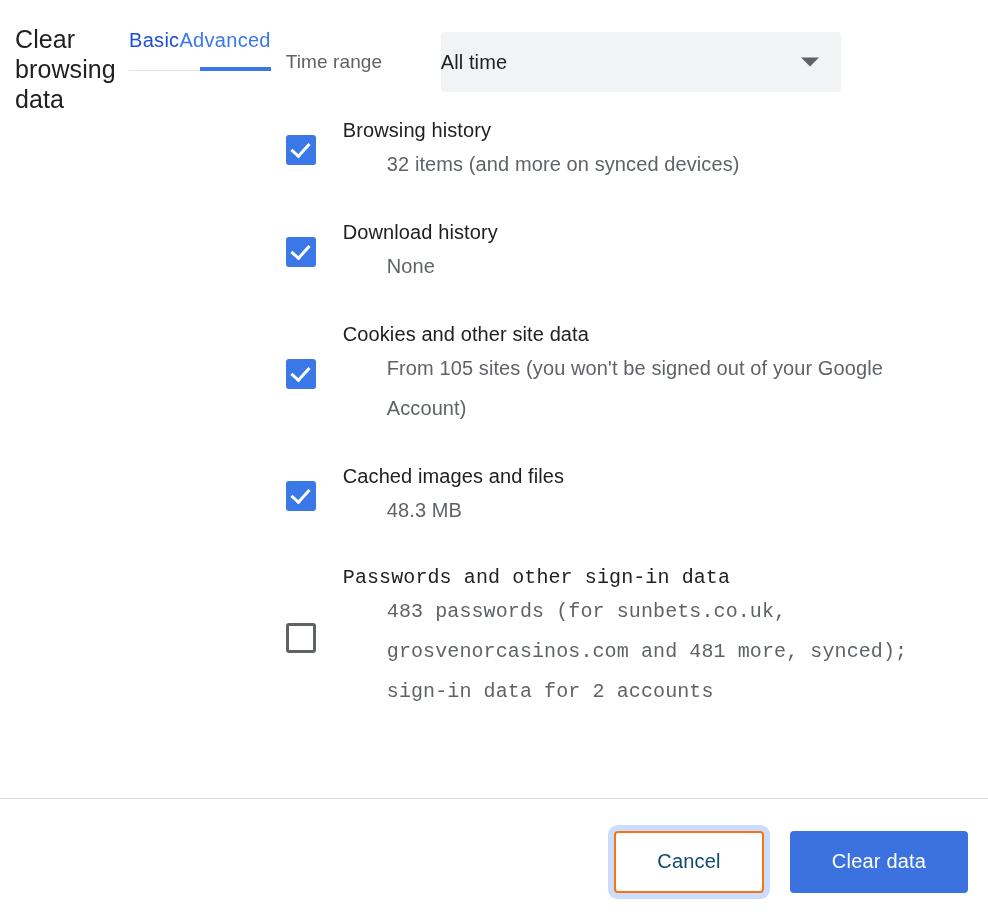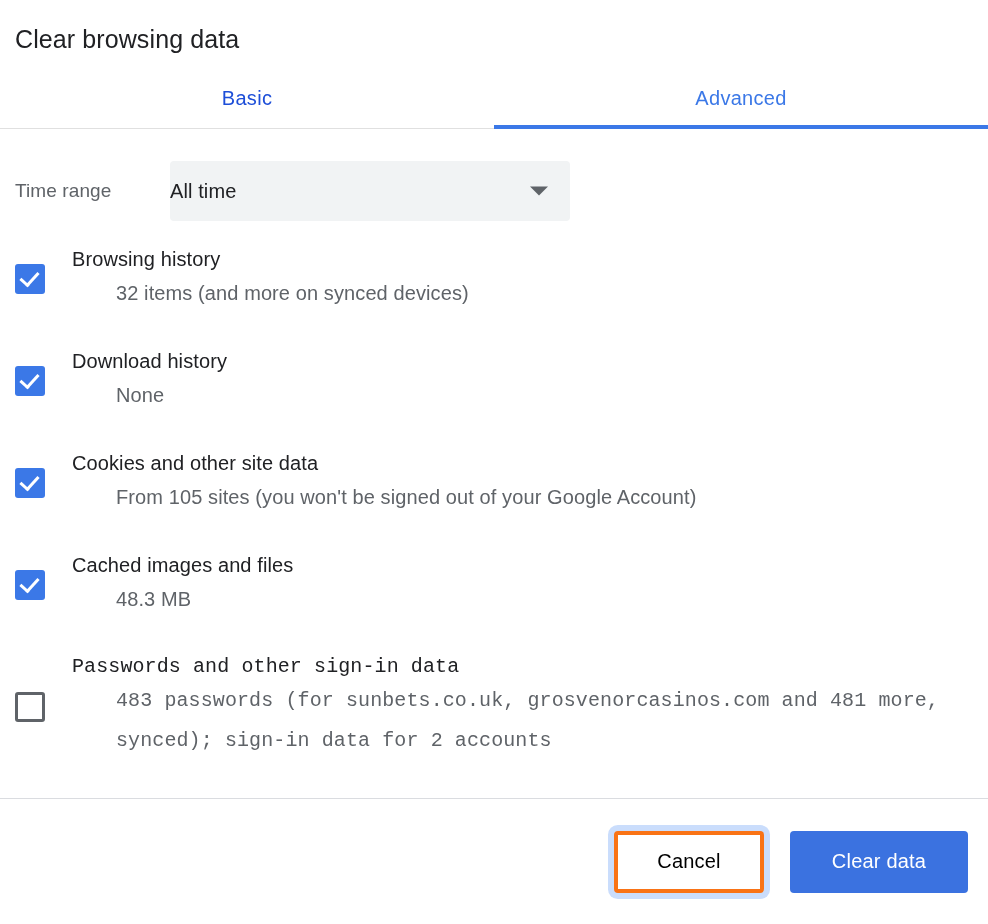--- a/index.html
+++ b/index.html
@@ -16,21 +16,21 @@
     overflow: hidden;
     position: relative;
     -webkit-font-smoothing: antialiased;
   }
 
   
   .dialog {
     width: 988px;
     height: 924px;
     display: flex;
-    flex-direction: column;
+    flex-direction: row;
     background: #ffffff;
     box-sizing: border-box;
     position: relative;
   }
 
   
   .dialog-title {
     font-size: 25px;
     line-height: 30px;
     color: #202124;
@@ -223,22 +223,22 @@
     display: inline-flex;
     align-items: center;
     justify-content: center;
     box-sizing: border-box;
   }
   .btn-cancel {
     height: 62px;
     min-width: 150px;
     padding: 0 28px;
     background: #ffffff;
-    color: #000000;
-    border: 4px solid #f97316;
+    color: #0c4a6e;
+    border: 2px solid #f97316;
     box-shadow: 0 0 0 6px rgba(138, 180, 248, 0.45);
     margin-right: 26px;
   }
   .btn-primary {
     height: 62px;
     min-width: 178px;
     padding: 0 28px;
     background: #3b72e0;
     color: #ffffff;
     border: none;

